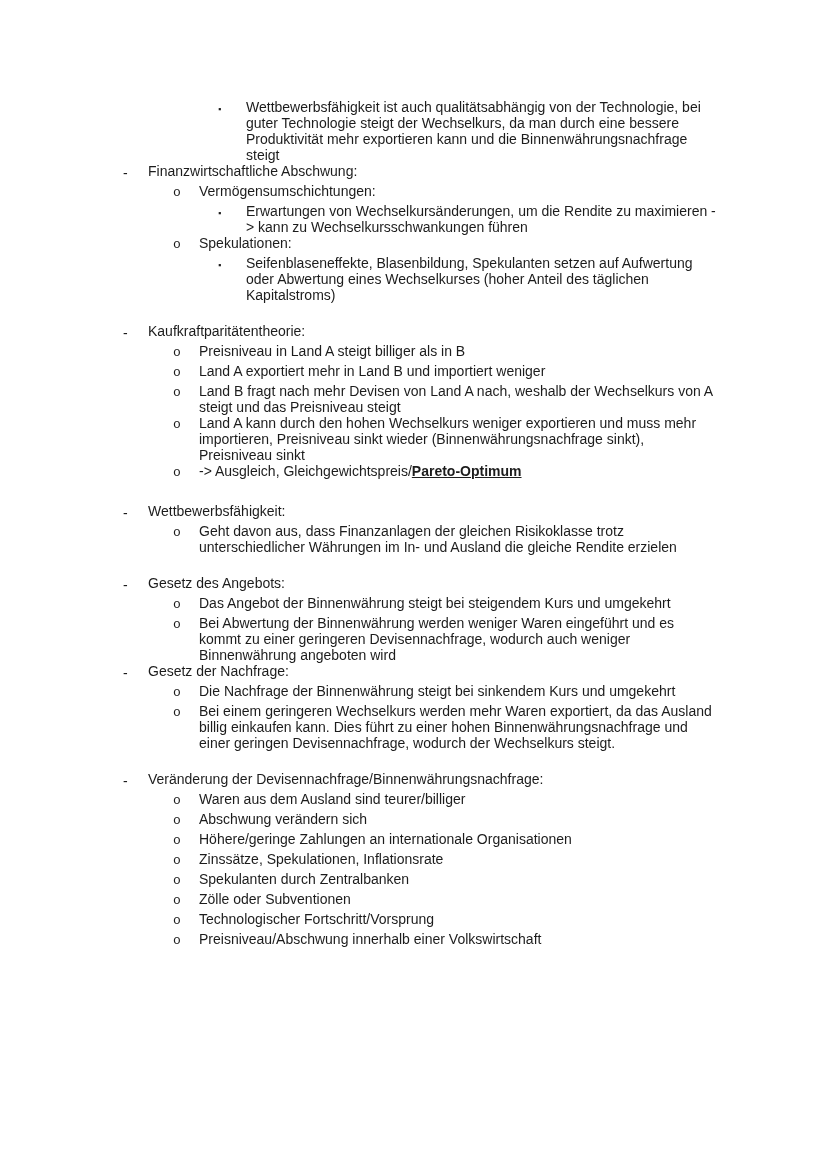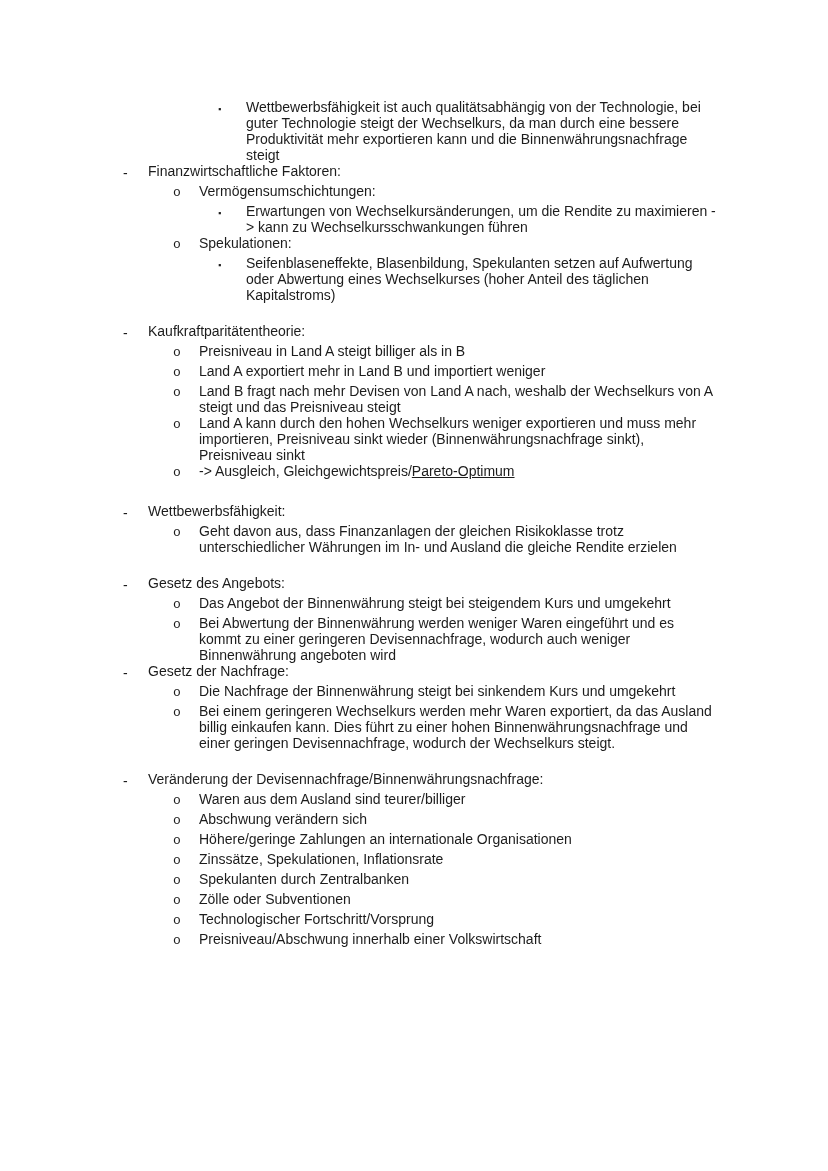--- a/index.html
+++ b/index.html
@@ -34,34 +34,34 @@
   }
   .lvl1 { margin-left: 123px; margin-right: 110px; }
   .lvl1 .bullet { width: 25px; }
   .lvl2 { margin-left: 173px; margin-right: 110px; }
   .lvl2 .bullet { width: 26px; }
   .lvl3 { margin-left: 218px; margin-right: 110px; }
   .lvl3 .bullet { width: 28px; }
   .b2 { font-family: "Liberation Mono", monospace; font-size: 13px; }
   .b3 { font-size: 9px; line-height: 20px; }
   .gap { margin-top: 20px; }
-  .underline { text-decoration: underline; }
+  .underline { text-decoration: underline; font-weight: bold; }
 </style>
 </head>
 <body>
 
 <div class="page">
   <div id="notes-list">
       <div class="item lvl3">
         <span class="bullet b3">▪</span>
         <span class="text"><span>Wettbewerbsfähigkeit ist auch qualitätsabhängig von der Technologie, bei guter Technologie steigt der Wechselkurs, da man durch eine bessere Produktivität mehr exportieren kann und die Binnenwährungsnachfrage steigt</span></span>
       </div>
       <div class="item lvl1">
         <span class="bullet b1">-</span>
-        <span class="text"><span>Finanzwirtschaftliche Faktoren:</span></span>
+        <span class="text"><span>Finanzwirtschaftliche Abschwung:</span></span>
       </div>
       <div class="item lvl2">
         <span class="bullet b2">o</span>
         <span class="text"><span>Vermögensumschichtungen:</span></span>
       </div>
       <div class="item lvl3">
         <span class="bullet b3">▪</span>
         <span class="text"><span>Erwartungen von Wechselkursänderungen, um die Rendite zu maximieren -&gt; kann zu Wechselkursschwankungen führen</span></span>
       </div>
       <div class="item lvl2">

